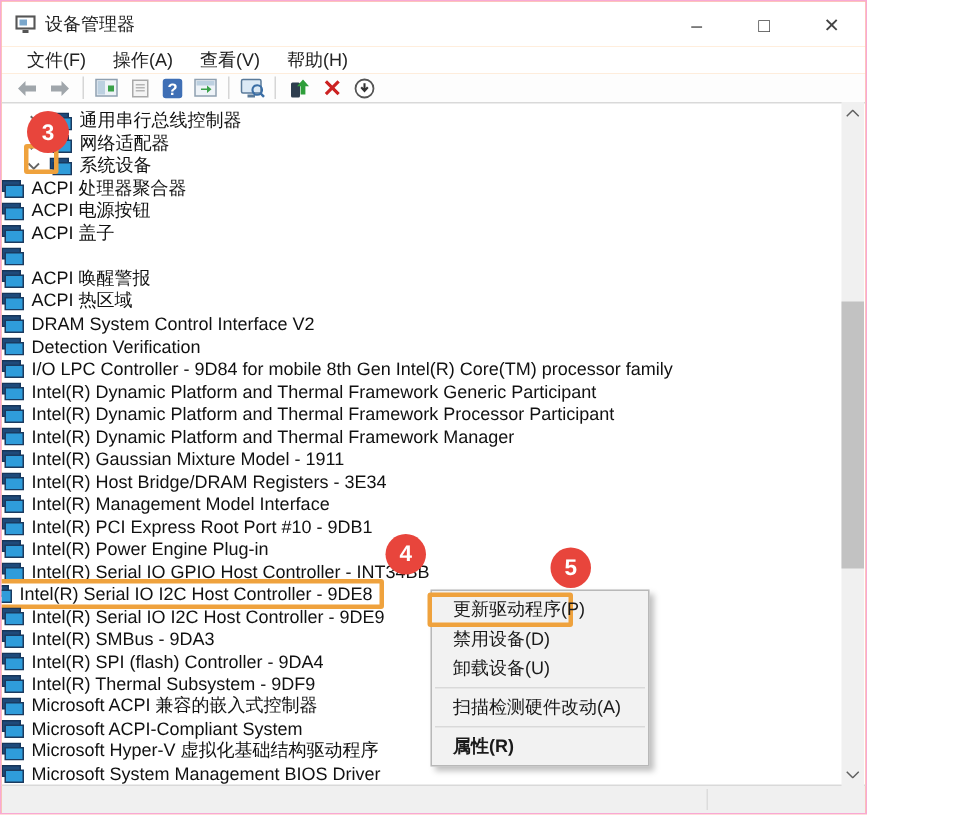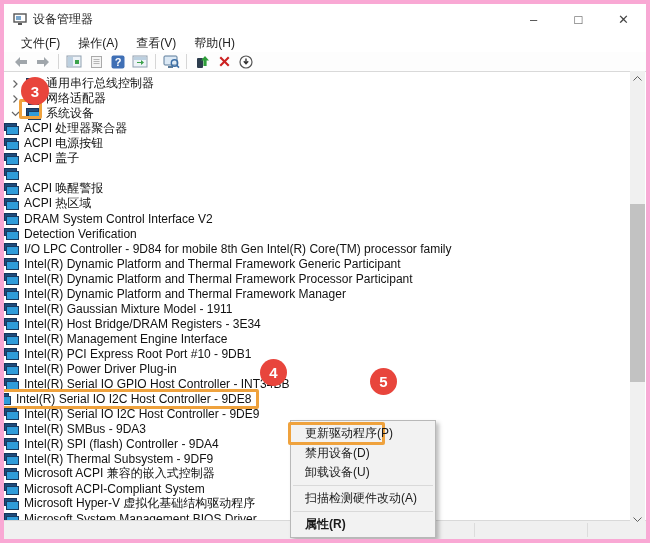--- a/index.html
+++ b/index.html
@@ -1,19 +1,19 @@
 <!DOCTYPE html>
 <html><head>
 <meta charset="utf-8">
 <style>
   * { margin:0; padding:0; box-sizing:border-box; }
   html,body { width:650px; height:543px; font-family:"Liberation Sans", sans-serif; }
   .window {
-    position:relative; width:650px; height:543px;
-    border:4px solid #f9a8d4; background:#fdba74; overflow:hidden;
+    position:relative; width:578px; height:543px;
+    border:1px solid #f9a8d4; background:#fdba74; overflow:hidden;
     display:flex; flex-direction:column;
   }
   
   .titlebar { height:30px; display:flex; align-items:center; background:#fff; flex:0 0 auto; }
   .title-icon { margin:0 6px 0 9px; display:flex; }
   .title-text { font-size:12px; color:#222; }
   .win-controls { margin-left:auto; display:flex; height:100%; }
   .win-btn { width:45px; display:flex; align-items:center; justify-content:center;
              font-size:13px; color:#444; }
   
@@ -24,42 +24,42 @@
   .toolbar { height:19px; display:flex; align-items:center; background:#fdfdfd;
              padding-left:6px; flex:0 0 auto; }
   .tool-btn { width:22px; height:18px; display:flex; align-items:center; justify-content:center; }
   .tool-sep { width:1px; height:15px; background:#d6d6d6; margin:0 4px; }
   
   .tree-panel { position:relative; flex:1 1 auto; background:#fff;
                 border-top:1px solid #d9d9d9; border-bottom:1px solid #d9d9d9;
                 overflow:hidden; padding-top:4px; }
   .row { height:15px; display:flex; align-items:center; font-size:12px; color:#111;
          white-space:nowrap; }
-  .row.lvl0 { }
+  .row.lvl0 { padding-left:10px; }
   .row.lvl1 { }
   .chev { width:22px; display:flex; align-items:center; justify-content:center; flex:0 0 auto; }
   .chev.collapsed svg { transform:rotate(-90deg); }
   .dev-icon { margin-right:5px; display:flex; flex:0 0 auto; }
   .row-content { display:inline-flex; align-items:center; }
   .row-content.orange-box { border:3px solid #efa23d; border-radius:2px; background:#fff;
                             height:20px; padding:0 5px 0 5px; margin-left:-16px; }
   
   .scrollbar { position:absolute; top:67px; right:1px; width:15px; height:456px;
                background:#f0f0f0; z-index:5; }
   .sb-arrow { position:absolute; left:0; width:15px; height:15px; display:flex;
               align-items:center; justify-content:center; }
   .sb-arrow.up { top:0; } .sb-arrow.down { bottom:0; }
   .sb-thumb { position:absolute; left:0; top:133px; width:15px; height:178px; background:#c2c2c2; }
   
   .statusbar { position:relative; height:18px; background:#f0f0f0; flex:0 0 auto; }
   .status-sep { position:absolute; top:2px; bottom:2px; width:1px; background:#dcdcdc; }
   
   .context-menu { position:absolute; left:286px; top:392px; width:146px;
                   background:#f2f2f2; border:1px solid #b8b8b8;
-                  box-shadow:3px 3px 4px rgba(0,0,0,.25); padding:3px 0; z-index:8;margin-top:24px; }
+                  box-shadow:3px 3px 4px rgba(0,0,0,.25); padding:3px 0; z-index:8; }
   .menu-item { height:19px; line-height:19px; font-size:12px; color:#1a1a1a;
                padding-left:14px; white-space:nowrap; }
   .menu-item.bold { font-weight:bold; }
   .menu-item.highlighted { border:3px solid #efa23d; border-radius:2px; height:23px;
                line-height:17px; margin:-2px 0 -1px -3px; width:97px; padding-left:14px; }
   .menu-sep { height:1px; background:#d9d9d9; margin:3px 2px; }
   
   .badge { position:absolute; width:28px; height:28px; border-radius:50%;
            background:#e8453c; color:#fff; font-size:15px; font-weight:bold;
            display:flex; align-items:center; justify-content:center; z-index:10; }
@@ -384,21 +384,21 @@
   </div>
       <div class="row lvl1">
 
     <span class="row-content">
       <span class="dev-icon">
         <svg width="15" height="12" viewBox="0 0 15 12">
           <rect x="0.5" y="0.5" width="12" height="7" fill="#1e4a7a" stroke="#16355a"></rect>
           <rect x="2.5" y="3.5" width="12" height="8" fill="#2f9cda" stroke="#1b3a5f"></rect>
         </svg>
       </span>
-      <span class="label">Intel(R) Management Engine Interface</span>
+      <span class="label">Intel(R) Management Model Interface</span>
     </span>
   </div>
       <div class="row lvl1">
 
     <span class="row-content">
       <span class="dev-icon">
         <svg width="15" height="12" viewBox="0 0 15 12">
           <rect x="0.5" y="0.5" width="12" height="7" fill="#1e4a7a" stroke="#16355a"></rect>
           <rect x="2.5" y="3.5" width="12" height="8" fill="#2f9cda" stroke="#1b3a5f"></rect>
         </svg>
@@ -408,21 +408,21 @@
   </div>
       <div class="row lvl1">
 
     <span class="row-content">
       <span class="dev-icon">
         <svg width="15" height="12" viewBox="0 0 15 12">
           <rect x="0.5" y="0.5" width="12" height="7" fill="#1e4a7a" stroke="#16355a"></rect>
           <rect x="2.5" y="3.5" width="12" height="8" fill="#2f9cda" stroke="#1b3a5f"></rect>
         </svg>
       </span>
-      <span class="label">Intel(R) Power Driver Plug-in</span>
+      <span class="label">Intel(R) Power Engine Plug-in</span>
     </span>
   </div>
       <div class="row lvl1">
 
     <span class="row-content">
       <span class="dev-icon">
         <svg width="15" height="12" viewBox="0 0 15 12">
           <rect x="0.5" y="0.5" width="12" height="7" fill="#1e4a7a" stroke="#16355a"></rect>
           <rect x="2.5" y="3.5" width="12" height="8" fill="#2f9cda" stroke="#1b3a5f"></rect>
         </svg>

